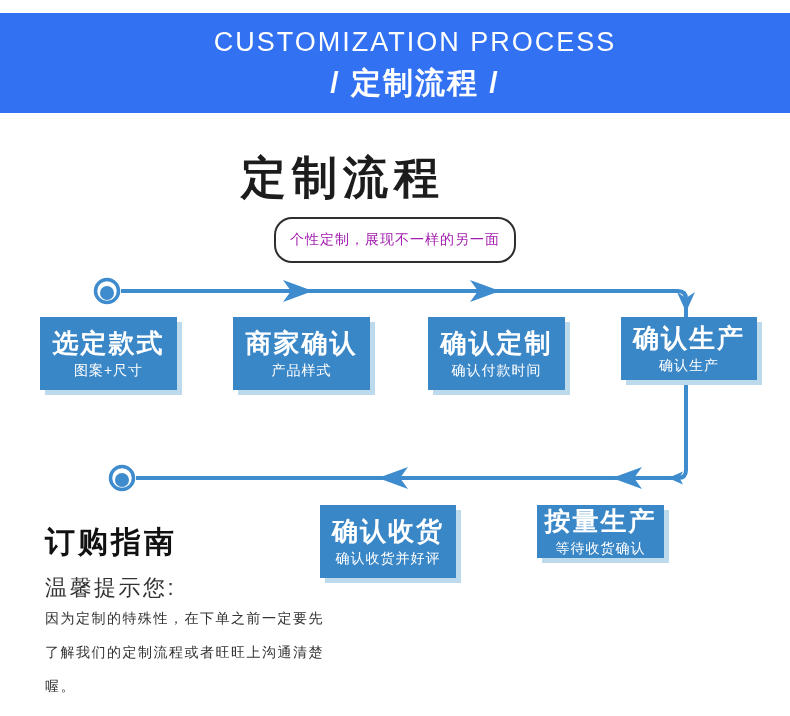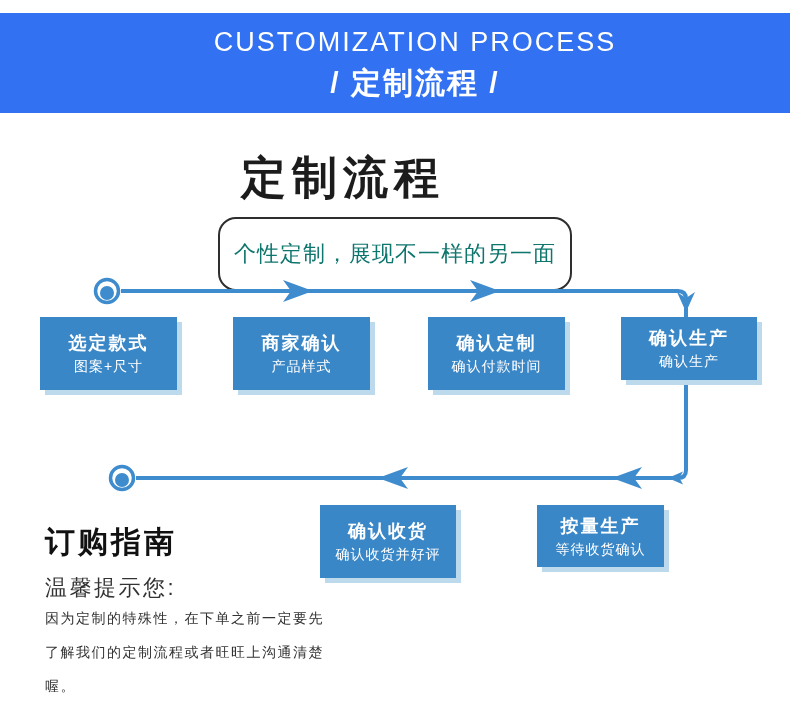--- a/index.html
+++ b/index.html
@@ -21,43 +21,43 @@
   }
   .banner-en{font-size:27px;font-weight:500;letter-spacing:2px;line-height:1;}
   .banner-zh{font-size:30px;font-weight:700;letter-spacing:2px;line-height:1;margin-top:12px;}
   
   .title{
     position:absolute;top:148px;left:0;width:686px;margin:0;
     text-align:center;font-size:45px;font-weight:700;letter-spacing:6px;color:#1c1c1c;
   }
   .pill{
     position:absolute;top:217px;left:50%;transform:translateX(-50%);
-    border:2px solid #2e2e2e;border-radius:18px;padding:20px 14px;
-    font-size:22px;color:#0f766e;letter-spacing:1px;white-space:nowrap;
+    border:2px solid #2e2e2e;border-radius:18px;padding:12px 14px;
+    font-size:14px;color:#a21caf;letter-spacing:1px;white-space:nowrap;
   }
   
   .connectors{position:absolute;top:260px;left:0;}
   .flow-line{fill:none;stroke:var(--line);stroke-width:4;}
   .arrow{fill:var(--line);}
   .node-ring{fill:#fff;stroke:var(--line);stroke-width:3.5;}
   .node-dot{fill:var(--line);}
   
   .step{
     position:absolute;background:var(--box-bg);color:#fff;
     box-shadow:5px 5px 0 var(--box-shadow);
     display:flex;flex-direction:column;align-items:center;justify-content:center;gap:7px;
   }
-  .step-title{font-size:18px;font-weight:700;letter-spacing:2px;line-height:1;}
+  .step-title{font-size:26px;font-weight:700;letter-spacing:2px;line-height:1;}
   .step-sub{font-size:14px;letter-spacing:1px;line-height:1;}
   .b1{left:40px;top:317px;width:137px;height:73px;}
   .b2{left:233px;top:317px;width:137px;height:73px;}
   .b3{left:428px;top:317px;width:137px;height:73px;}
   .b4{left:621px;top:317px;width:136px;height:63px;}
   .b5{left:320px;top:505px;width:136px;height:73px;}
-  .b6{left:537px;top:505px;width:127px;height:62px;}
+  .b6{left:537px;top:505px;width:127px;height:53px;}
   
   .guide-heading{
     position:absolute;left:45px;top:522px;margin:0;
     font-size:30px;font-weight:700;letter-spacing:3px;color:#111;
   }
   .guide-intro{
     position:absolute;left:45px;top:573px;
     font-size:22px;color:#333;letter-spacing:2.5px;
   }
   .guide-lines{

